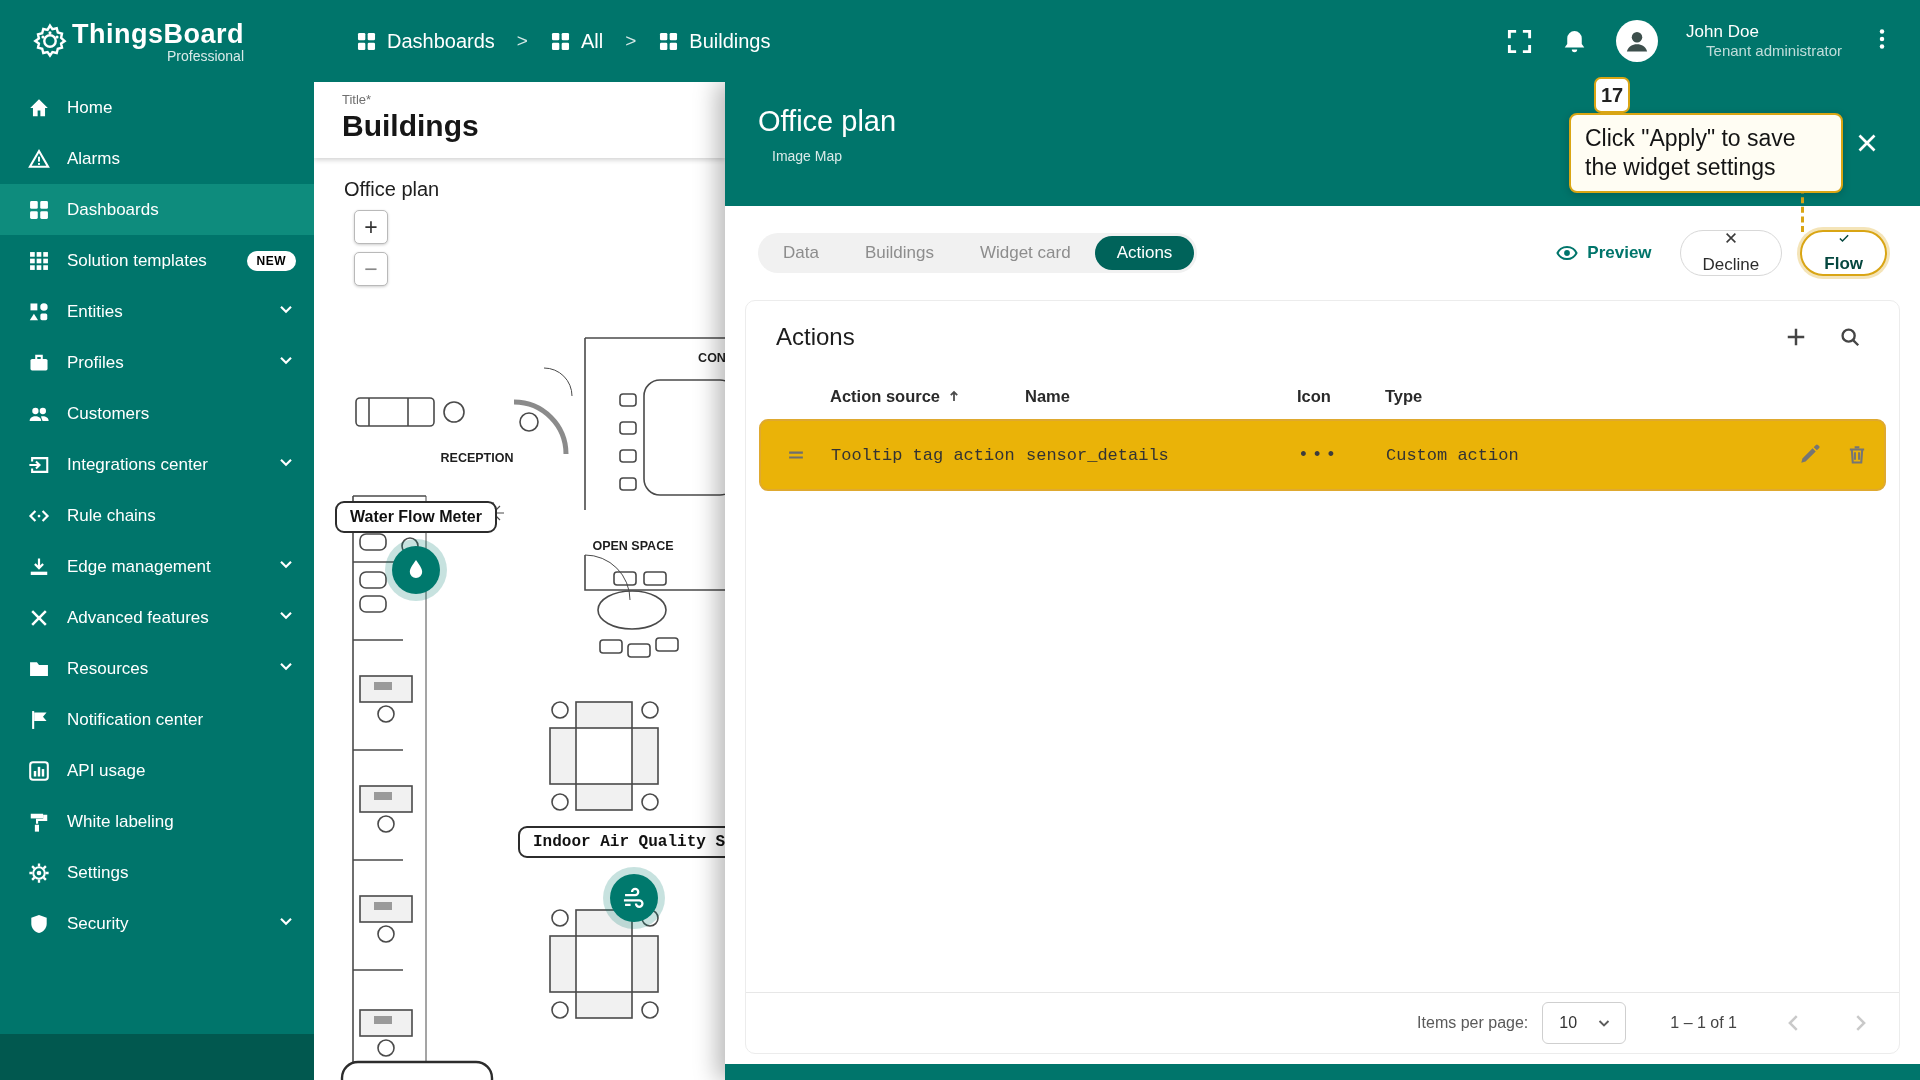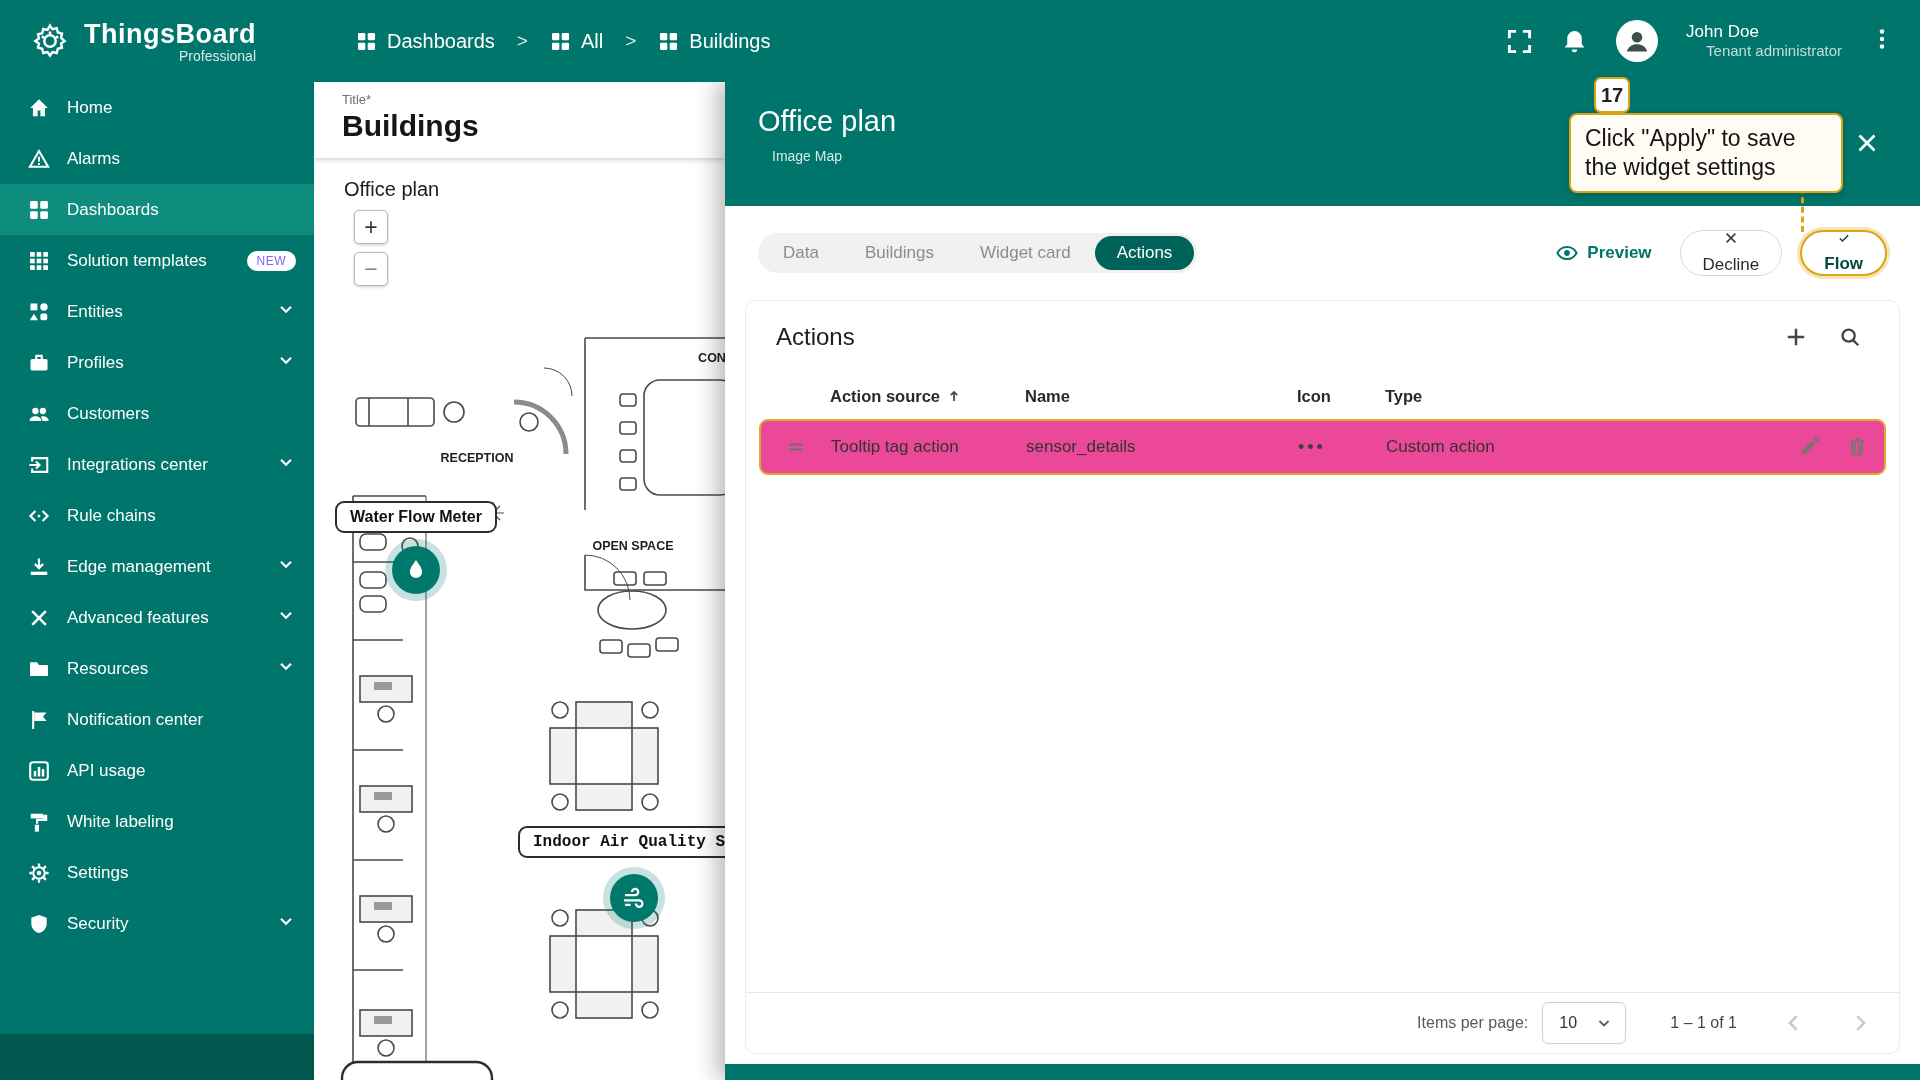--- a/index.html
+++ b/index.html
@@ -19,33 +19,33 @@
     display:flex; align-items:center; justify-content:center; }
   .avatar svg { width:30px; height:30px; }
   .who { line-height:1.25; }
   .who .nm { font-size:17px; }
   .who .rl { font-size:15px; color:rgba(255,255,255,.75);margin-left:20px; }
   .kebab svg { width:24px; height:24px; }
 
   
   .sidebar { position:absolute; left:0; top:0; width:314px; height:1080px;
     background:#00756b; color:#fff; z-index:6; }
-  .logo-row { height:82px; display:flex; align-items:center; padding-left:28px; gap:12px; cursor:pointer; }
+  .logo-row { height:82px; display:flex; align-items:center; padding-left:28px; cursor:pointer; }
   .logo-row svg { width:44px; height:44px; }
   .logo-txt { display:flex; flex-direction:column; align-items:flex-end; }
   .logo-name { font-size:27px; font-weight:bold; letter-spacing:.5px; }
   .logo-sub { font-size:14px; color:rgba(255,255,255,.85); margin-top:-2px; }
   .nav { position:absolute; top:82px; left:0; right:0; }
   .nav-item { height:51px; display:flex; align-items:center; padding:0 18px 0 27px;
     gap:17px; font-size:17px; cursor:pointer; }
   .nav-item.active { background:#0e8c7d; }
   .nav-ic { width:23px; height:23px; flex:0 0 23px; display:flex; align-items:center; justify-content:center; }
   .nav-ic svg { width:22px; height:22px; }
   .nav-label { flex:1; white-space:nowrap; }
-  .badge-new { background:#fff; color:#8b5cf6; font-size:12px; font-weight:normal;
+  .badge-new { background:#fff; color:#000000; font-size:12px; font-weight:bold;
     border-radius:11px; padding:3px 10px; letter-spacing:.5px; }
   .chev svg { width:20px; height:20px; }
   .sb-foot { position:absolute; bottom:0; left:0; width:314px; height:46px; background:#01584f; }
 
   
   .editor { position:absolute; left:314px; top:82px; width:411px; height:998px;
     background:#fff; overflow:hidden; z-index:2; }
   .title-strip { position:relative; height:76px; background:#fff;
     box-shadow:0 2px 5px rgba(0,0,0,.18); z-index:3; padding:10px 0 0 28px; }
   .title-label { font-size:13px; color:#6f6f6f; }
@@ -99,22 +99,22 @@
   .card-head { flex:0 0 72px; display:flex; align-items:center; padding:0 30px; }
   .card-title { font-size:24px; color:#1d1d1d; }
   .icon-btn { width:38px; height:38px; display:flex; align-items:center; justify-content:center;
     cursor:pointer; border-radius:50%; }
   .icon-btn svg { width:22px; height:22px; }
   .tbl-grid { display:grid; grid-template-columns:70px 195px 272px 88px 1fr 120px; align-items:center; }
   .tbl-header { flex:0 0 46px; font-size:16.5px; font-weight:bold; color:#2a2a2a; padding:0 14px; }
   .th-sort { display:flex; align-items:center; gap:6px; cursor:pointer; }
   .th-sort svg { width:16px; height:16px; }
   .rows-wrap { padding:0 13px; }
-  .action-row { height:56px; border:2.5px solid #dfa92f; border-radius:9px; background:#ec4899;
-    font-size:17px; color:#333; }
+  .action-row { height:72px; border:2.5px solid #dfa92f; border-radius:9px; background:#eab308;
+    font-size:17px; color:#333;font-family:Liberation Mono, monospace; }
   .drag-handle { display:flex; justify-content:center; cursor:grab; }
   .drag-handle svg { width:22px; height:22px; }
   .icon-cell { font-size:18px; letter-spacing:3px; color:#3d3d3d; }
   .row-actions { display:flex; justify-content:flex-end; gap:26px; padding-right:16px; }
   .row-actions svg { width:22px; height:22px; cursor:pointer; }
   .card-spacer { flex:1; }
   .card-divider { height:1px; background:#e7e7e7; }
   .paginator { flex:0 0 60px; display:flex; align-items:center; justify-content:flex-end;
     padding-right:28px; font-size:16px; color:#5a5a5a; }
   .pp-select { margin-left:14px; width:84px; height:42px; border:1px solid #cfcfcf; border-radius:6px;

